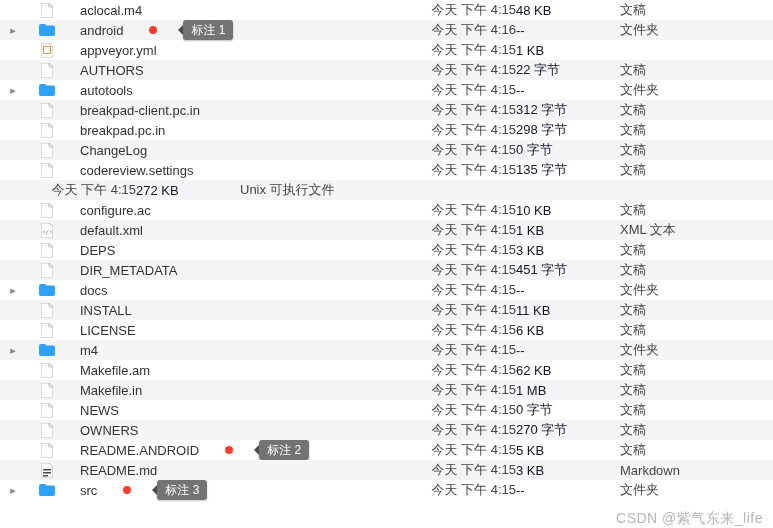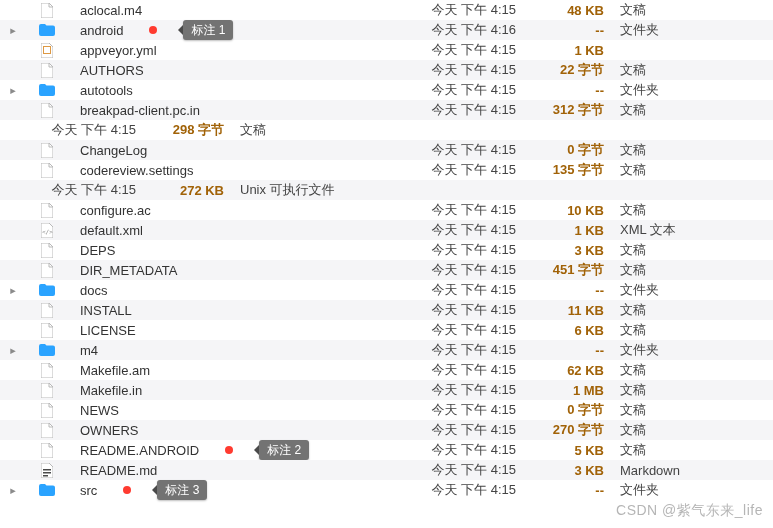--- a/index.html
+++ b/index.html
@@ -2,31 +2,31 @@
 <html><head>
 <meta charset="utf-8">
 <style>
   * { margin: 0; padding: 0; box-sizing: border-box; }
   html, body { width: 773px; height: 528px; font-family: -apple-system, "Helvetica Neue", Arial, sans-serif; font-size: 13px; color: #333; background: #fff; overflow: hidden; }
   .listing { width: 100%; }
   .row { display: flex; align-items: center; height: 20px; padding-left: 6px; position: relative; }
   .row.alt { background: #f5f5f7; }
   .col-name { display: flex; align-items: center; width: 380px; min-width: 380px; gap: 18px; }
   .col-date { width: 130px; color: #444; text-align: right; }
-  .col-size { width: 100px; text-align: right; padding-right: 12px; color: #a16207; font-weight: bold; }
+  .col-size { width: 100px; text-align: left; padding-right: 12px; color: #0f172a; }
   .col-kind { flex: 1; color: #444; text-align: left; padding-left: 4px; }
   .arrow { width: 14px; display: inline-flex; justify-content: center; color: #8a8a8a; font-size: 11px; }
   .arrow.blank { visibility: hidden; }
   .iconwrap { width: 18px; height: 16px; display: inline-flex; align-items: center; justify-content: center; margin-right: 6px; }
   .iconwrap svg { display: block; }
   .fname { white-space: nowrap; }
   .red-dot { width: 8px; height: 8px; border-radius: 50%; background: #ff3b30; margin-left: 8px; flex: 0 0 auto; }
   .annot { display: inline-flex; align-items: center; background: #737373; color: #fff; border-radius: 3px; font-size: 12px; height: 20px; padding: 0 8px; margin-left: 8px; position: relative; box-shadow: 0 1px 2px rgba(0,0,0,.25); }
   .annot::before { content: ""; position: absolute; left: -5px; top: 50%; transform: translateY(-50%); border: 5px solid transparent; border-right-color: #4a4a4a; border-left: 0; }
-  .watermark { position: absolute; right: 10px; bottom: 8px; color: rgba(120,120,120,.55); font-size: 14px; font-family: Arial, sans-serif; pointer-events: none; letter-spacing: .5px; }
+  .watermark { position: absolute; right: 10px; bottom: 0; color: rgba(120,120,120,.55); font-size: 14px; font-family: Arial, sans-serif; pointer-events: none; letter-spacing: .5px; }
 </style>
 </head>
 <body>
 
 <div class="listing">
     <div class="row">
       <div class="col-name">
         <span class="arrow blank">▸</span>
         <span class="iconwrap">
           <svg width="12" height="15" viewBox="0 0 12 15">
@@ -108,20 +108,30 @@
             <path d="M8 0 L8 4 L12 4" fill="none" stroke="#b9b9b9"></path>
           </svg>
         </span>
         <span class="fname">breakpad-client.pc.in</span>
       </div>
       <div class="col-date">今天 下午 4:15</div>
       <div class="col-size">312 字节</div>
       <div class="col-kind">文稿</div>
     </div>
     <div class="row">
+      <div class="col-name">
+        <span class="arrow blank">▸</span>
+        <span class="iconwrap">
+          <svg width="12" height="15" viewBox="0 0 12 15">
+            <path d="M0 0 L8 0 L12 4 L12 15 L0 15 Z" fill="#ffffff" stroke="#b9b9b9"></path>
+            <path d="M8 0 L8 4 L12 4" fill="none" stroke="#b9b9b9"></path>
+          </svg>
+        </span>
+        <span class="fname">breakpad.pc.in</span>
+      </div>
       <div class="col-date">今天 下午 4:15</div>
       <div class="col-size">298 字节</div>
       <div class="col-kind">文稿</div>
     </div>
     <div class="row alt">
       <div class="col-name">
         <span class="arrow blank">▸</span>
         <span class="iconwrap">
           <svg width="12" height="15" viewBox="0 0 12 15">
             <path d="M0 0 L8 0 L12 4 L12 15 L0 15 Z" fill="#ffffff" stroke="#b9b9b9"></path>

